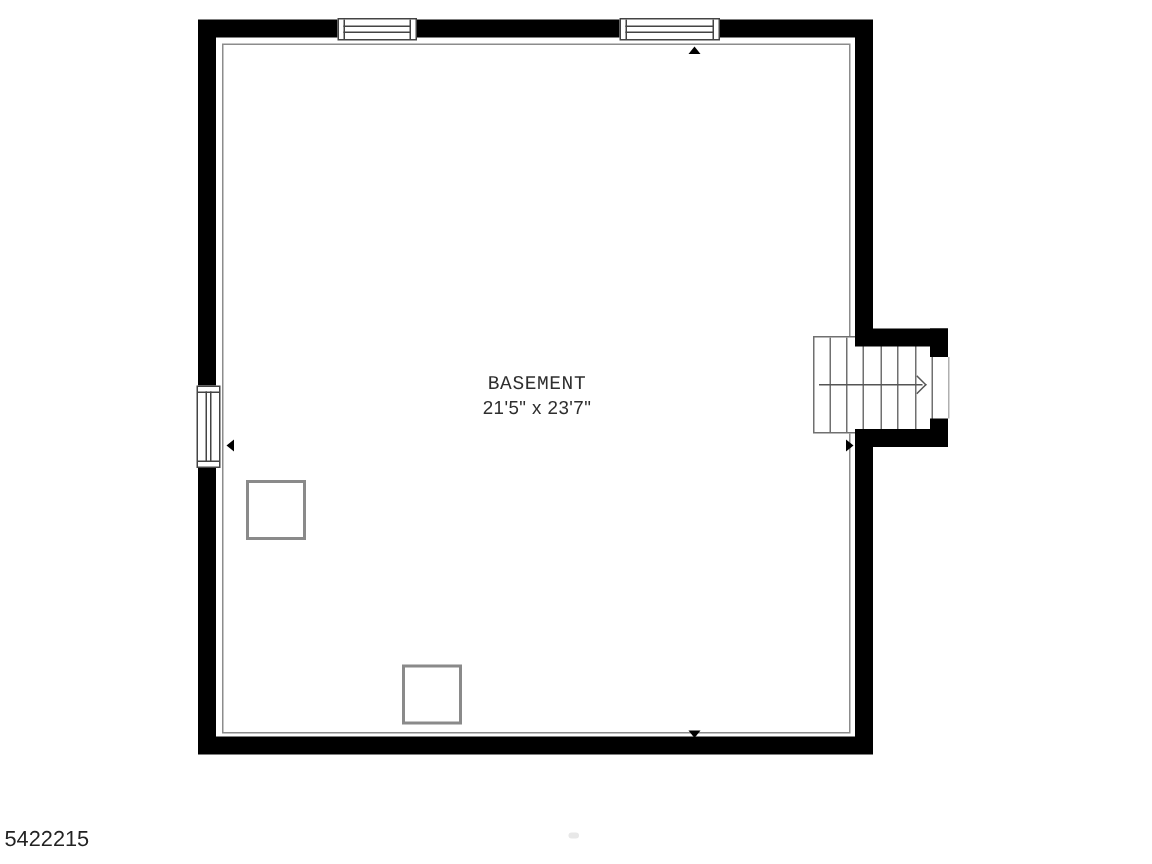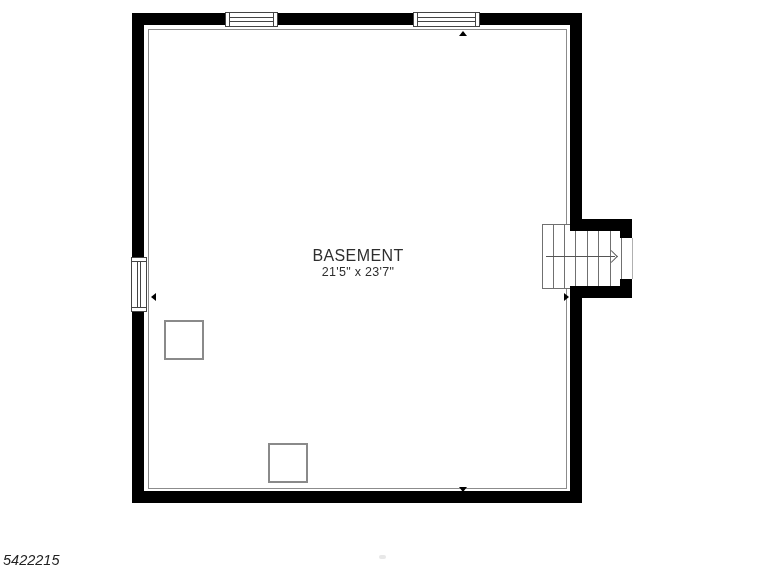--- a/index.html
+++ b/index.html
@@ -53,23 +53,23 @@
 
   
   .marker{width:0;height:0;z-index:7;}
   .marker-up{left:459px;top:31px;border-left:4px solid transparent;border-right:4px solid transparent;border-bottom:5px solid #000;}
   .marker-down{left:459px;top:487px;border-left:4px solid transparent;border-right:4px solid transparent;border-top:5px solid #000;}
   .marker-left{left:151px;top:293px;border-top:4px solid transparent;border-bottom:4px solid transparent;border-right:5px solid #000;}
   .marker-right{left:564px;top:293px;border-top:4px solid transparent;border-bottom:4px solid transparent;border-left:5px solid #000;}
 
   
   .room-label-block{left:258px;top:248px;width:200px;text-align:center;z-index:8;color:#2e2e2e;}
-  .room-name{font-size:16px;line-height:16px;letter-spacing:0.4px;}
+  .room-name{font-size:13px;line-height:16px;letter-spacing:0.4px;font-family:Liberation Mono, monospace;}
   .room-dims{font-size:12.5px;line-height:16px;letter-spacing:0.3px;}
-  .listing-id{left:3px;top:552px;font-size:14.5px;color:#222;z-index:8;font-style:italic;}
+  .listing-id{left:3px;top:552px;font-size:14.5px;color:#222;z-index:8;}
   .faint-dot{left:379px;top:555px;width:7px;height:4px;background:#e8e8e8;border-radius:2px;z-index:2;}
 </style>
 </head>
 <body>
 
 <div class="canvas">
 
   <div class="abs wall-box"></div>
 
   <div class="abs inner-line"></div>

